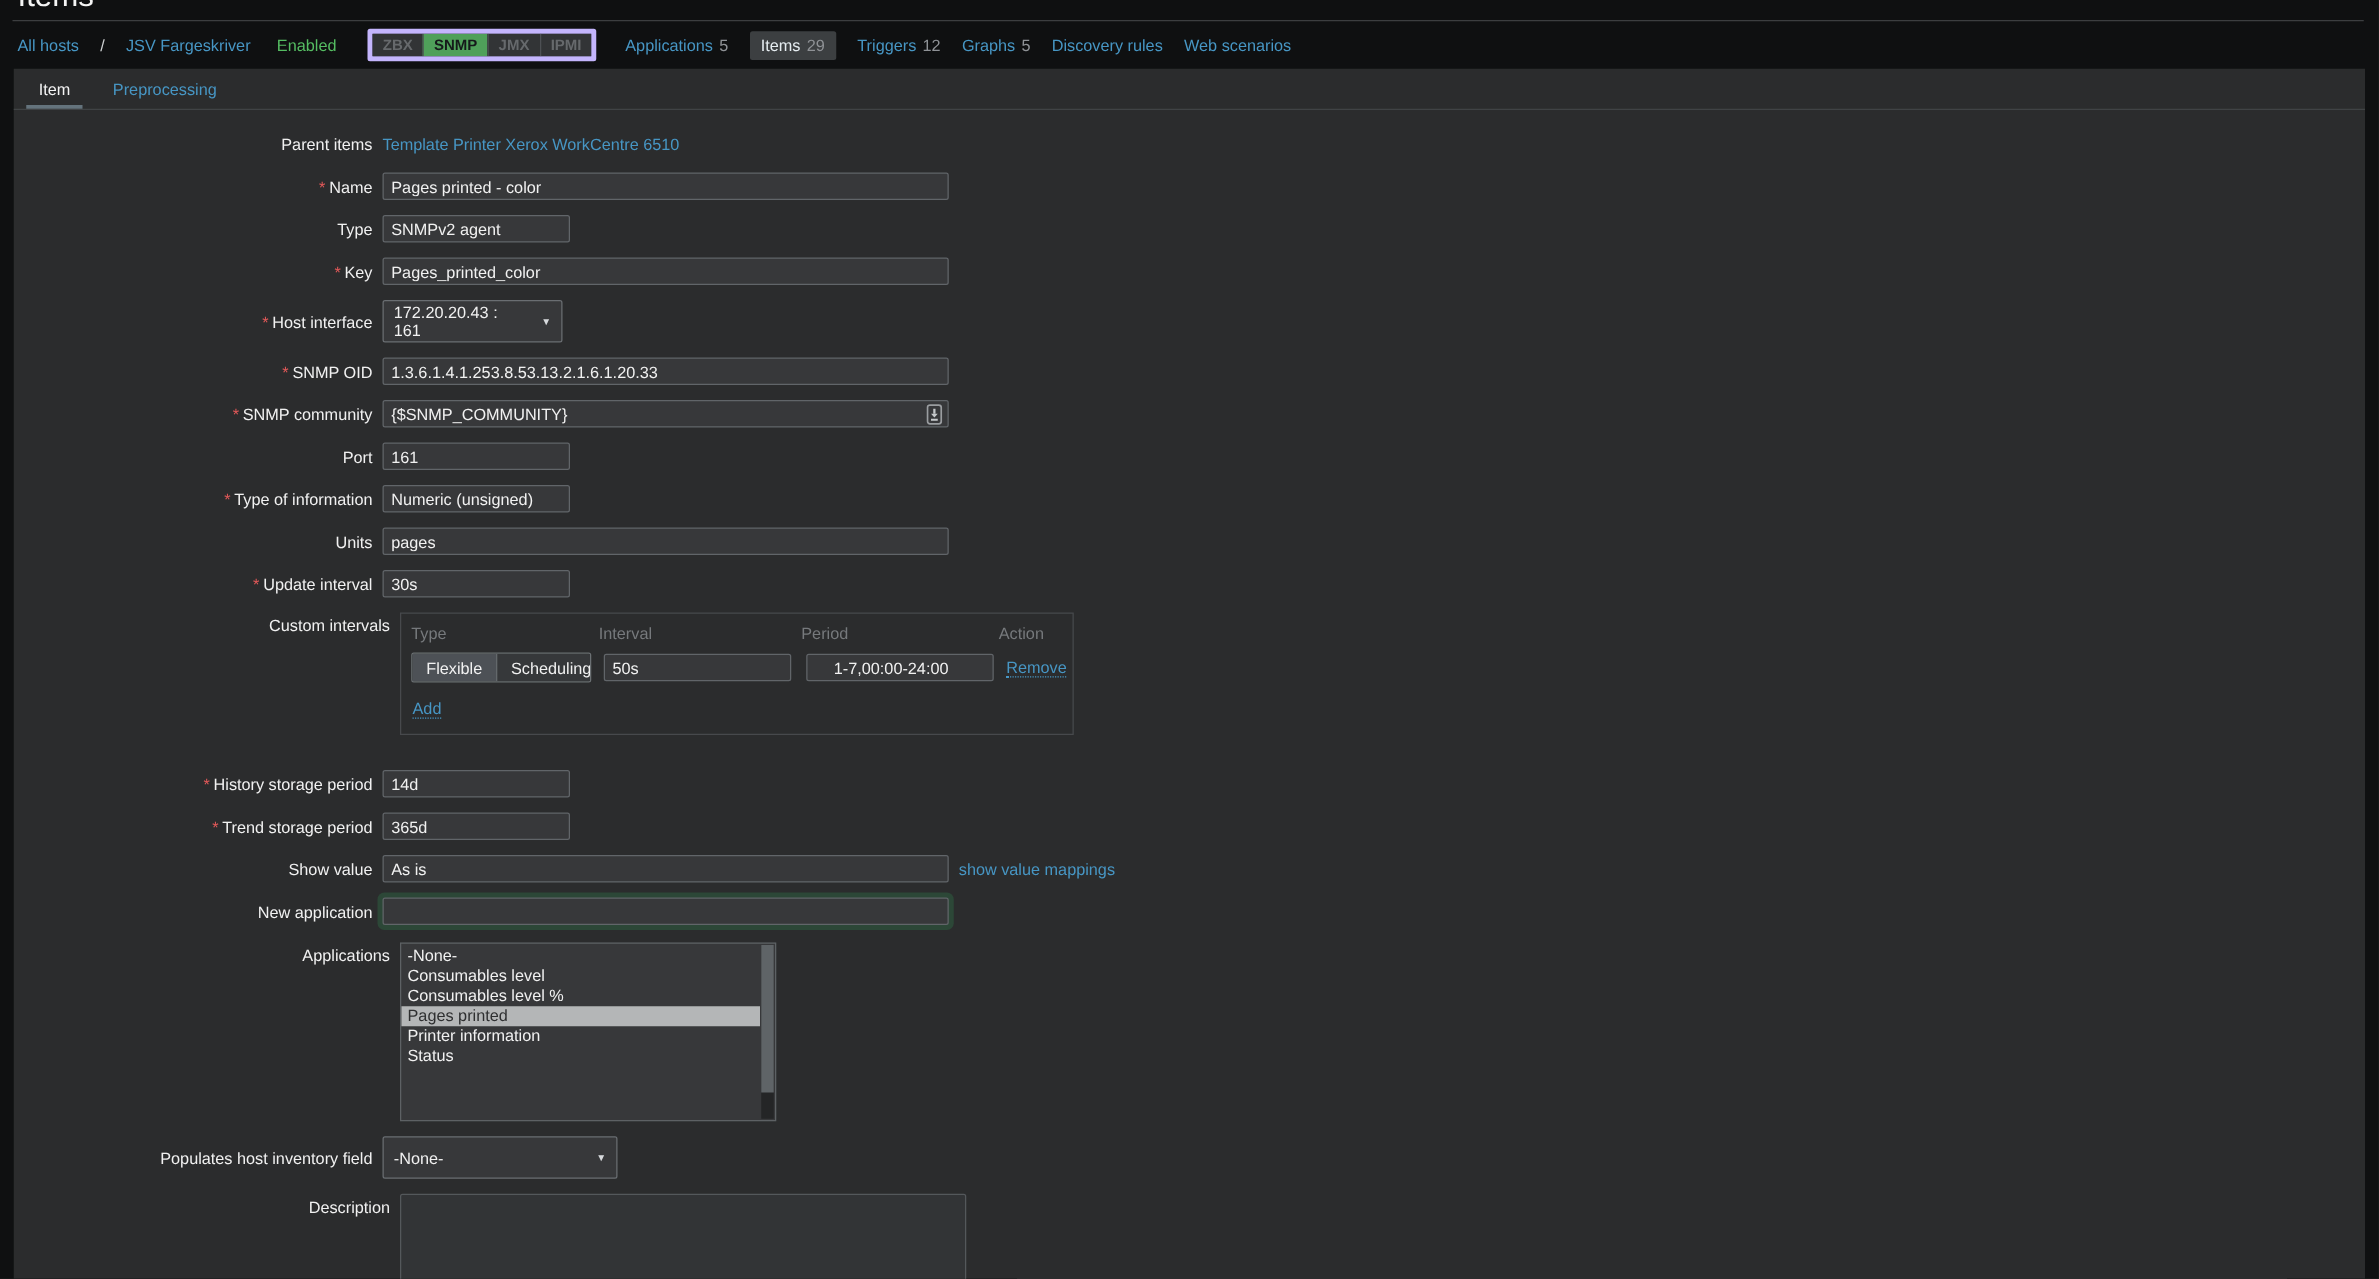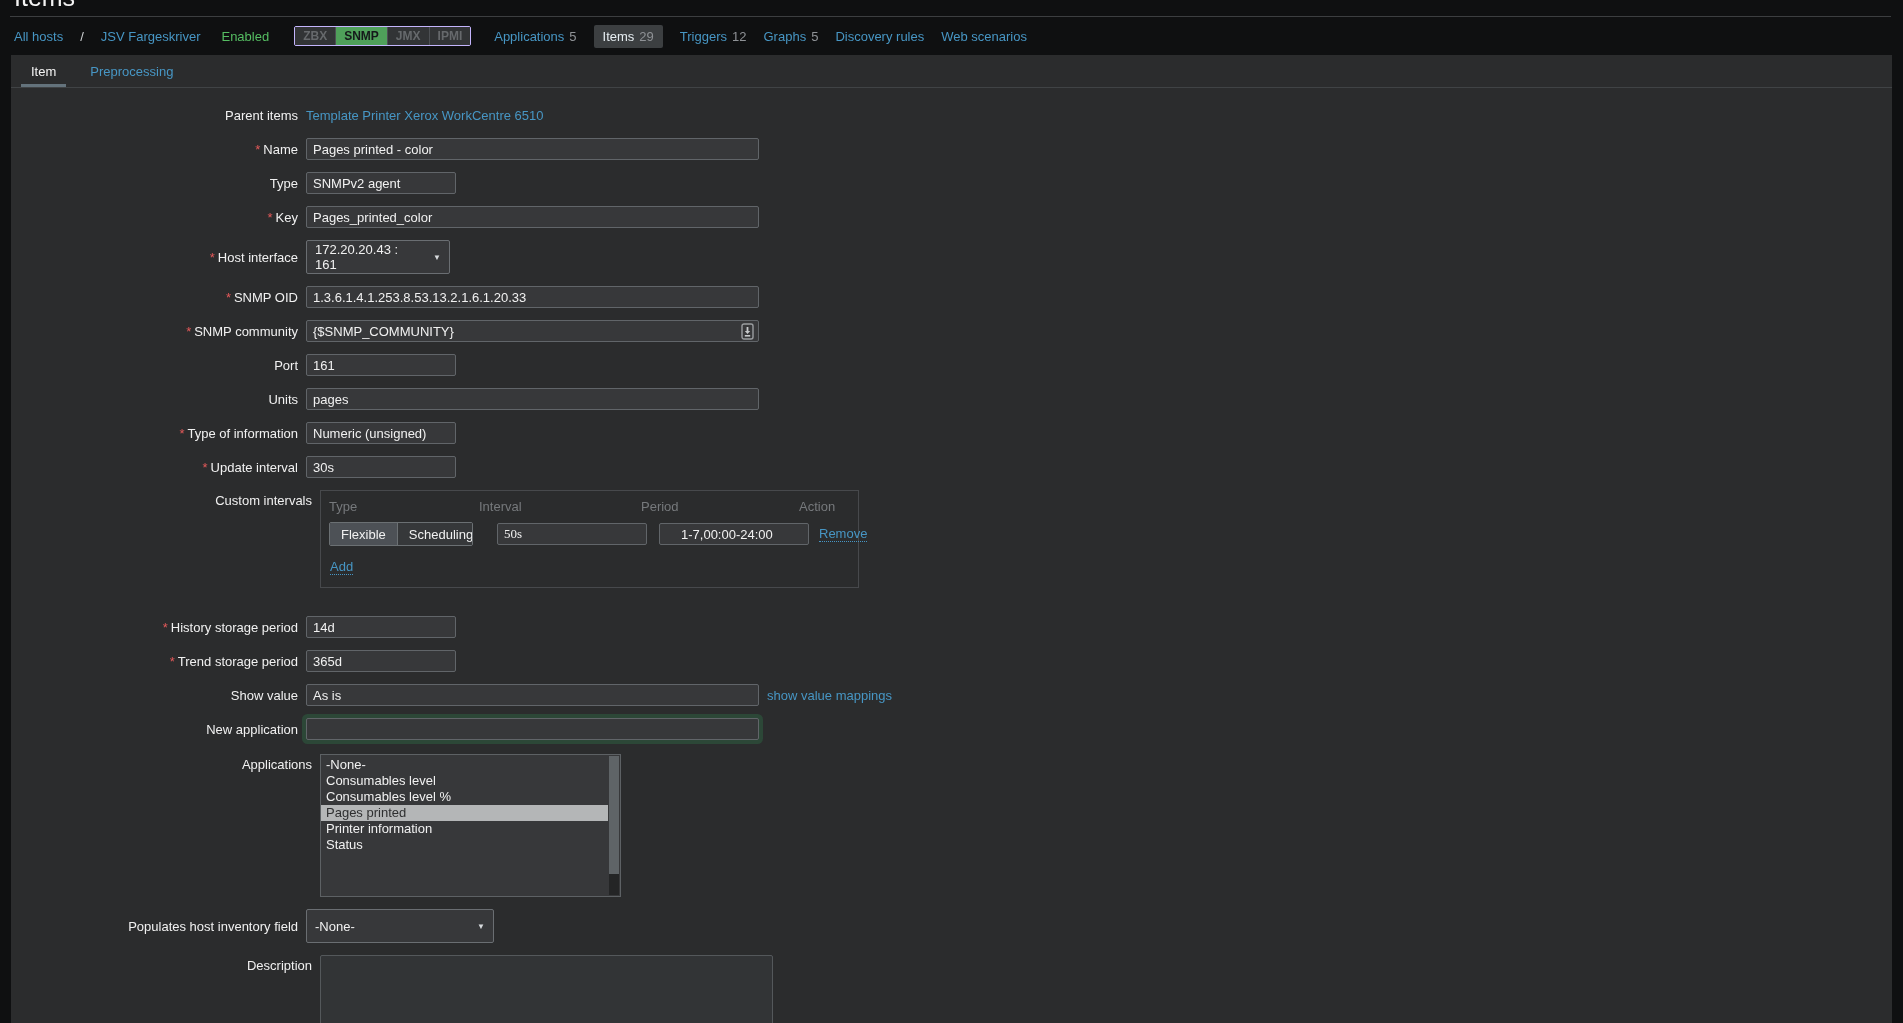--- a/index.html
+++ b/index.html
@@ -13,21 +13,21 @@
   .green { color:#55bd62; }
   .gray { color:#8f9296; }
 
   
   .top { padding-left:14px; }
   .title-clip { height:11px; overflow:hidden; }
   .title-clip h1 { margin:-17px 0 0 0; font-size:25px; font-weight:400; color:#f4f4f4; }
   .title-rule { border-top:1px solid #3c3e40; margin:5px 12px 0 -4px; }
   .breadcrumb { height:38px; display:flex; align-items:center; gap:17px; white-space:nowrap; }
   .crumb-sep { color:#cfd2d4; }
-  .iface-group { display:flex; border:1px solid #c4b5fd; border-radius:2px; overflow:hidden; }
+  .iface-group { display:flex; border:4px solid #c4b5fd; border-radius:2px; overflow:hidden; }
   .iface { padding:2px 8px; font-size:12px; font-weight:bold; color:#66696c; background:#323436; border-left:1px solid #4d5054; }
   .iface:first-child { border-left:none; }
   .iface.active { background:#4fa05a; color:#15181a; }
   .nav-item { display:flex; gap:5px; align-items:center; }
   .nav-item.chip { background:#3c3f41; border-radius:2px; padding:4px 9px; }
   .nav-item.chip .nav-label { color:#e6edf1; }
   .nav-label { color:#4796c4; }
 
   
   .container { margin-left:11px; width:1881px; background:#2b2c2d; height:968px; }
@@ -189,27 +189,27 @@
         </span>
       </div>
     </div>
 
     <div class="frow">
       <div class="flabel">Port</div>
       <input type="text" class="narrow" value="161" style="">
     </div>
 
     <div class="frow">
+      <div class="flabel"><span class="req">*</span><span>Type of information</span></div>
+      <input type="text" class="narrow" value="Numeric (unsigned)" style="">
+    </div>
+
+    <div class="frow">
       <div class="flabel">Units</div>
       <input type="text" class="wide" value="pages" style="">
-    </div>
-
-    <div class="frow">
-      <div class="flabel"><span class="req">*</span><span>Type of information</span></div>
-      <input type="text" class="narrow" value="Numeric (unsigned)" style="">
     </div>
 
     <div class="frow">
       <div class="flabel"><span class="req">*</span><span>Update interval</span></div>
       <input type="text" class="narrow" value="30s" style="">
     </div>
 
     <div class="frow top">
       <div class="flabel">Custom intervals</div>
       <div class="ci-box">
@@ -217,21 +217,21 @@
           <span class="ci-h1">Type</span>
           <span class="ci-h2">Interval</span>
           <span class="ci-h3">Period</span>
           <span>Action</span>
         </div>
         <div class="ci-row">
           <div class="segmented">
             <span class="seg-btn selected">Flexible</span>
             <span class="seg-btn">Scheduling</span>
           </div>
-          <input type="text" class="ci-input muted-input" style="margin-left: 24px; font-family: Liberation Serif, serif;" value="50s">
+          <input type="text" class="ci-input muted-input" style="margin-left: 10px;" value="50s">
           <input type="text" class="ci-input muted-input" style="margin-left: 12px; padding-left: 21px;" value="1-7,00:00-24:00">
           <span class="dotted-link" style="margin-left:10px;">Remove</span>
         </div>
         <span class="dotted-link ci-add">Add</span>
       </div>
     </div>
 
     <div class="frow" style="margin-top:28px;">
       <div class="flabel"><span class="req">*</span><span>History storage period</span></div>
       <input type="text" class="narrow" value="14d" style="">

